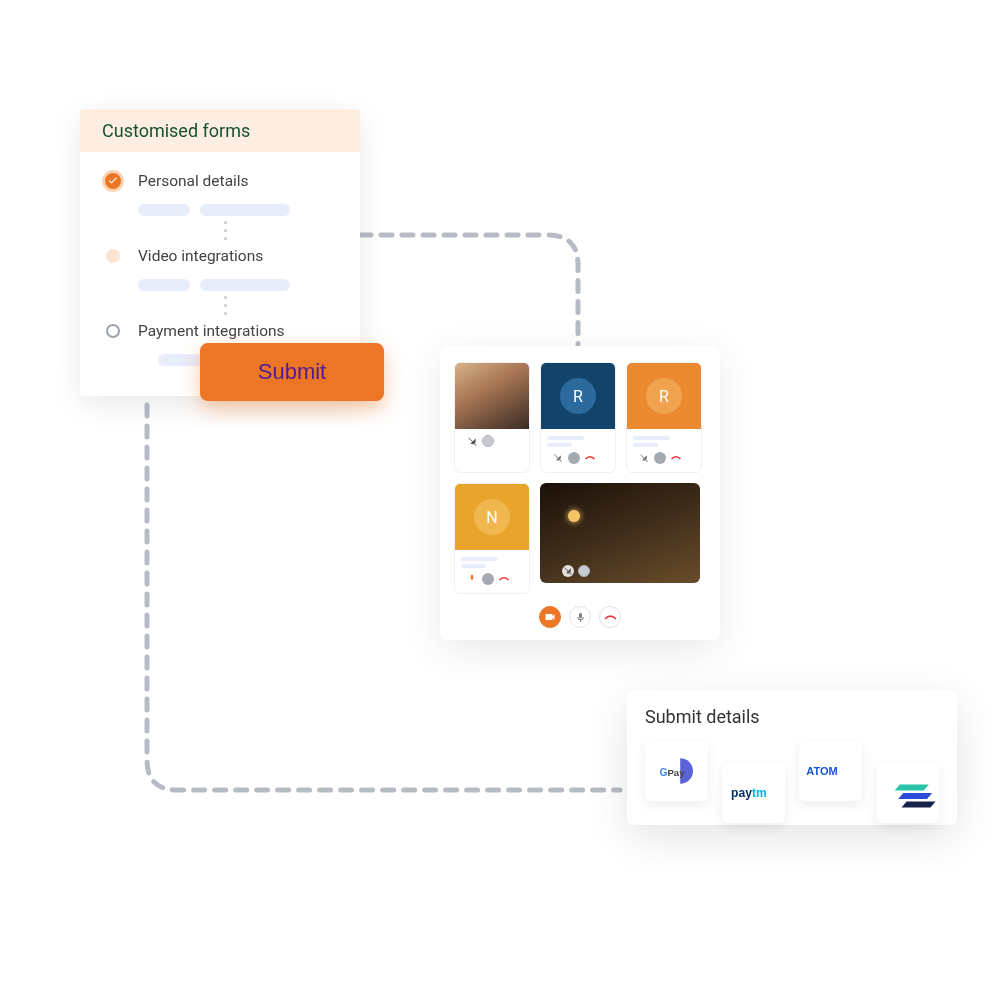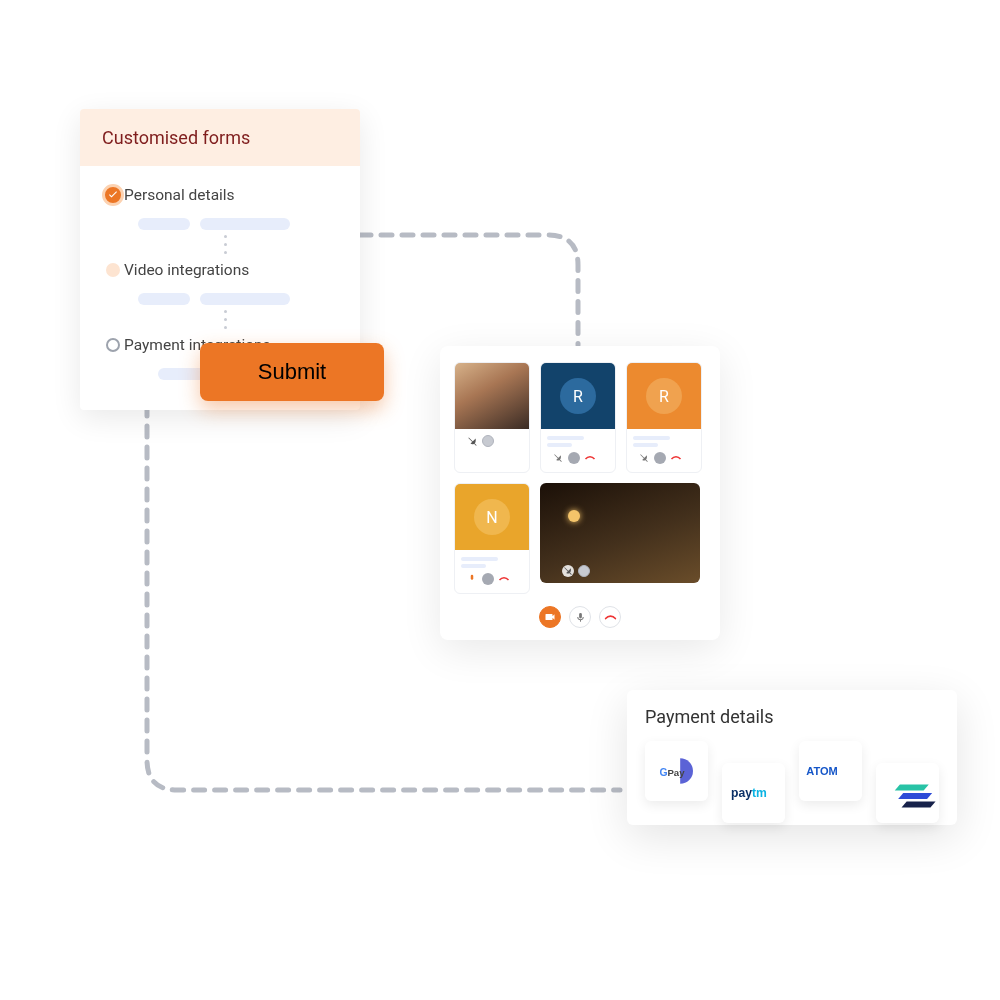--- a/index.html
+++ b/index.html
@@ -12,28 +12,28 @@
     position: absolute;
     left: 80px;
     top: 109px;
     width: 280px;
     background: #fff;
     border-radius: 4px;
     box-shadow: 0 8px 30px rgba(0,0,0,0.09);
   }
   .forms-header {
     background: #feeee2;
-    padding: 18px 22px;
+    padding: 11px 22px;
     border-radius: 4px 4px 0 0;
     font-size: 18px;
-    color: #7f1d1d;
+    color: #14532d;
   }
   .forms-body { padding: 18px 22px 30px 22px; }
 
-  .step { display:flex; align-items:flex-start; margin-bottom: 12px; }
+  .step { display:flex; align-items:flex-start; gap:14px; margin-bottom: 12px; }
   .step-text { font-size: 15.5px; color: #444; padding-top:2px; }
   .step-col { display:flex; flex-direction:column; align-items:center; }
 
   .circle { width:22px; height:22px; border-radius:50%; display:flex; align-items:center; justify-content:center; }
   .circle.done { background:#ec7625; border:3px solid #fcd2b1; }
   .circle.done svg { width:12px; height:12px; fill:#fff; }
   .circle.mid { background:#fde4d1; width:14px; height:14px; margin:4px; }
   .circle.open { width:14px; height:14px; border:2.5px solid #9da3ad; background:#fff; margin:4px; }
 
   .dots { width:2px; flex-shrink:0; }
@@ -42,21 +42,21 @@
   .pill-row { display:flex; gap:10px; margin-top:8px; margin-left:36px; }
   .pill { height:12px; border-radius: 6px; background:#e7edfb; }
   .pill.a { width:52px; }
   .pill.b { width:90px; }
 
   .submit-btn {
     position:absolute;
     left:200px; top:343px;
     width:184px; height:58px;
     background:#ec7625;
-    color:#000000;
+    color:#4c1d95;
     font-size:22px;
     border:none; border-radius:8px;
     box-shadow: 0 8px 20px rgba(236,118,37,0.4);
     cursor:pointer;
   }
 
   
   .video-panel {
     position:absolute;
     left:440px; top:346px;
@@ -306,21 +306,21 @@
         </div>
       <div class="round end">
           <svg width="13" height="13" viewBox="0 0 24 24">
             <path fill="none" stroke="#e33" stroke-width="3" stroke-linecap="round" d="M3 14c5-6 13-6 18 0"></path>
           </svg>
         </div>
     </div>
   </div>
 
   <div class="pay-card">
-    <div class="pay-title">Payment details</div>
+    <div class="pay-title">Submit details</div>
     <div class="pay-grid">
       <div class="plogo">
         <svg width="48" height="40" viewBox="0 0 60 40">
           <path d="M34 4 a16 16 0 0 1 0 32 z" fill="#5b63d6"></path>
           <text x="8" y="26" font-size="13" font-family="Arial" font-weight="700">
             <tspan fill="#4285F4">G</tspan>
           </text>
           <text x="18" y="26" font-size="12" fill="#444" font-family="Arial">Pay</text>
         </svg>
       </div>

